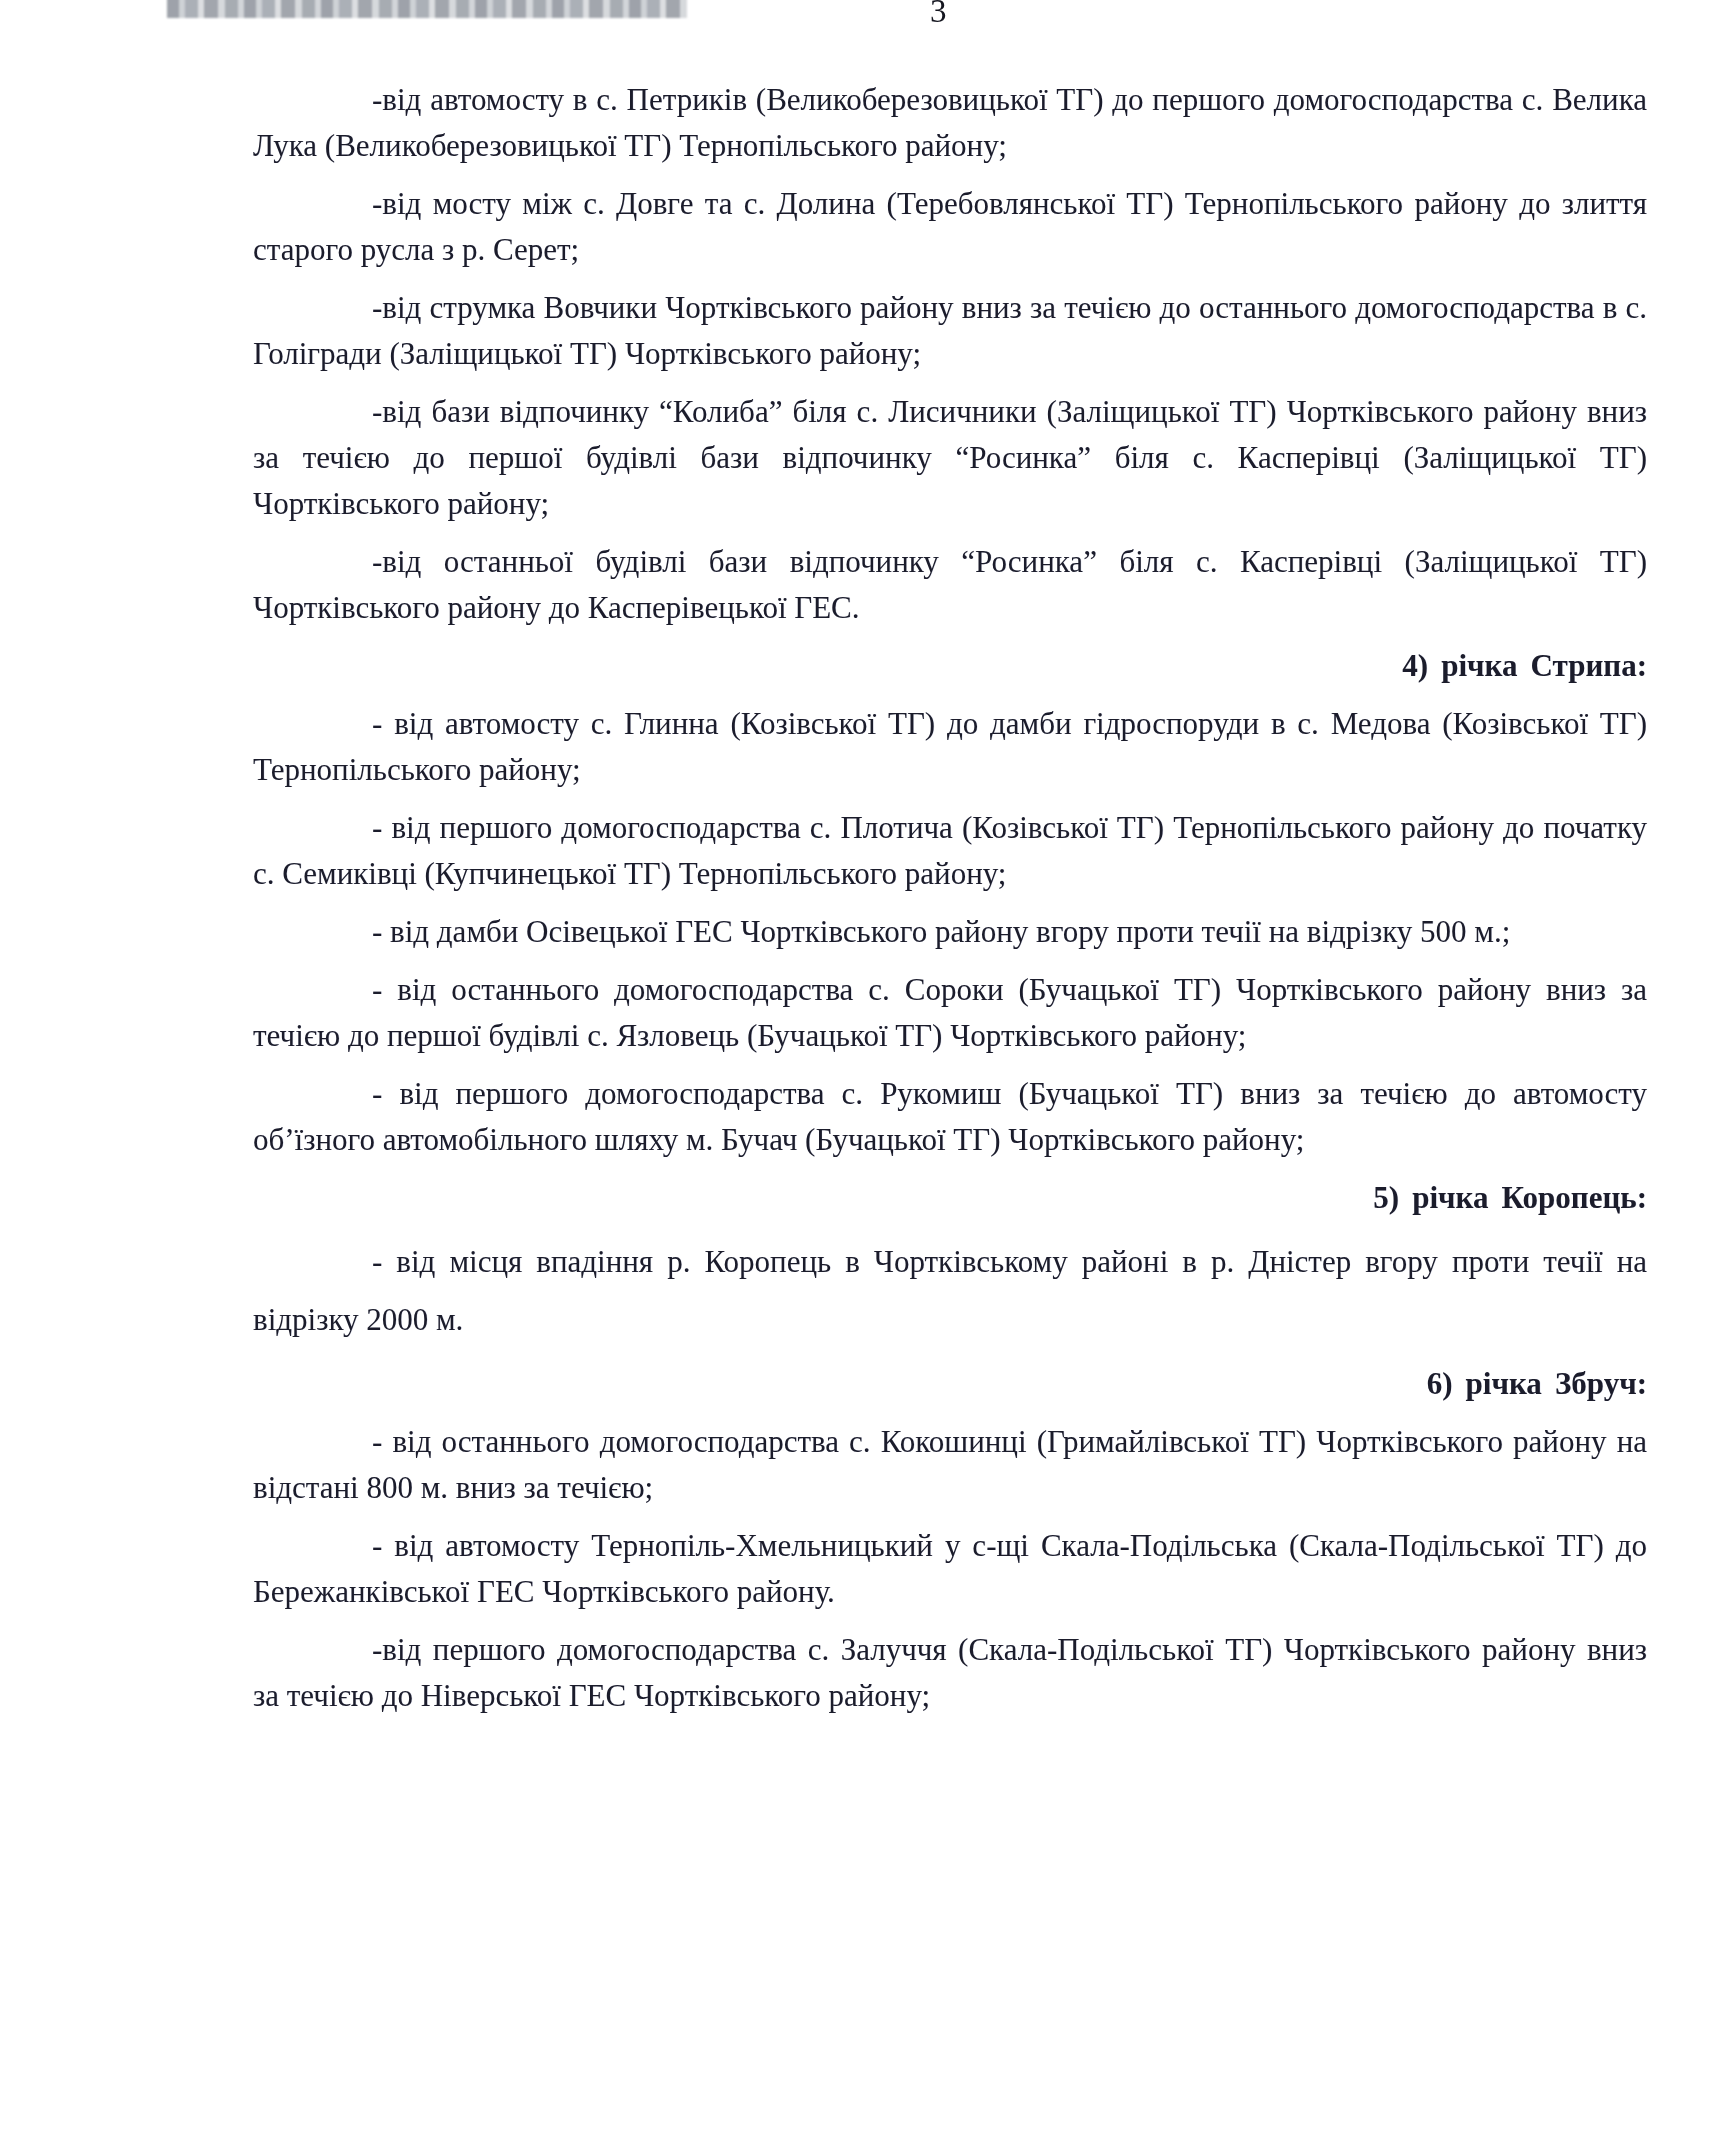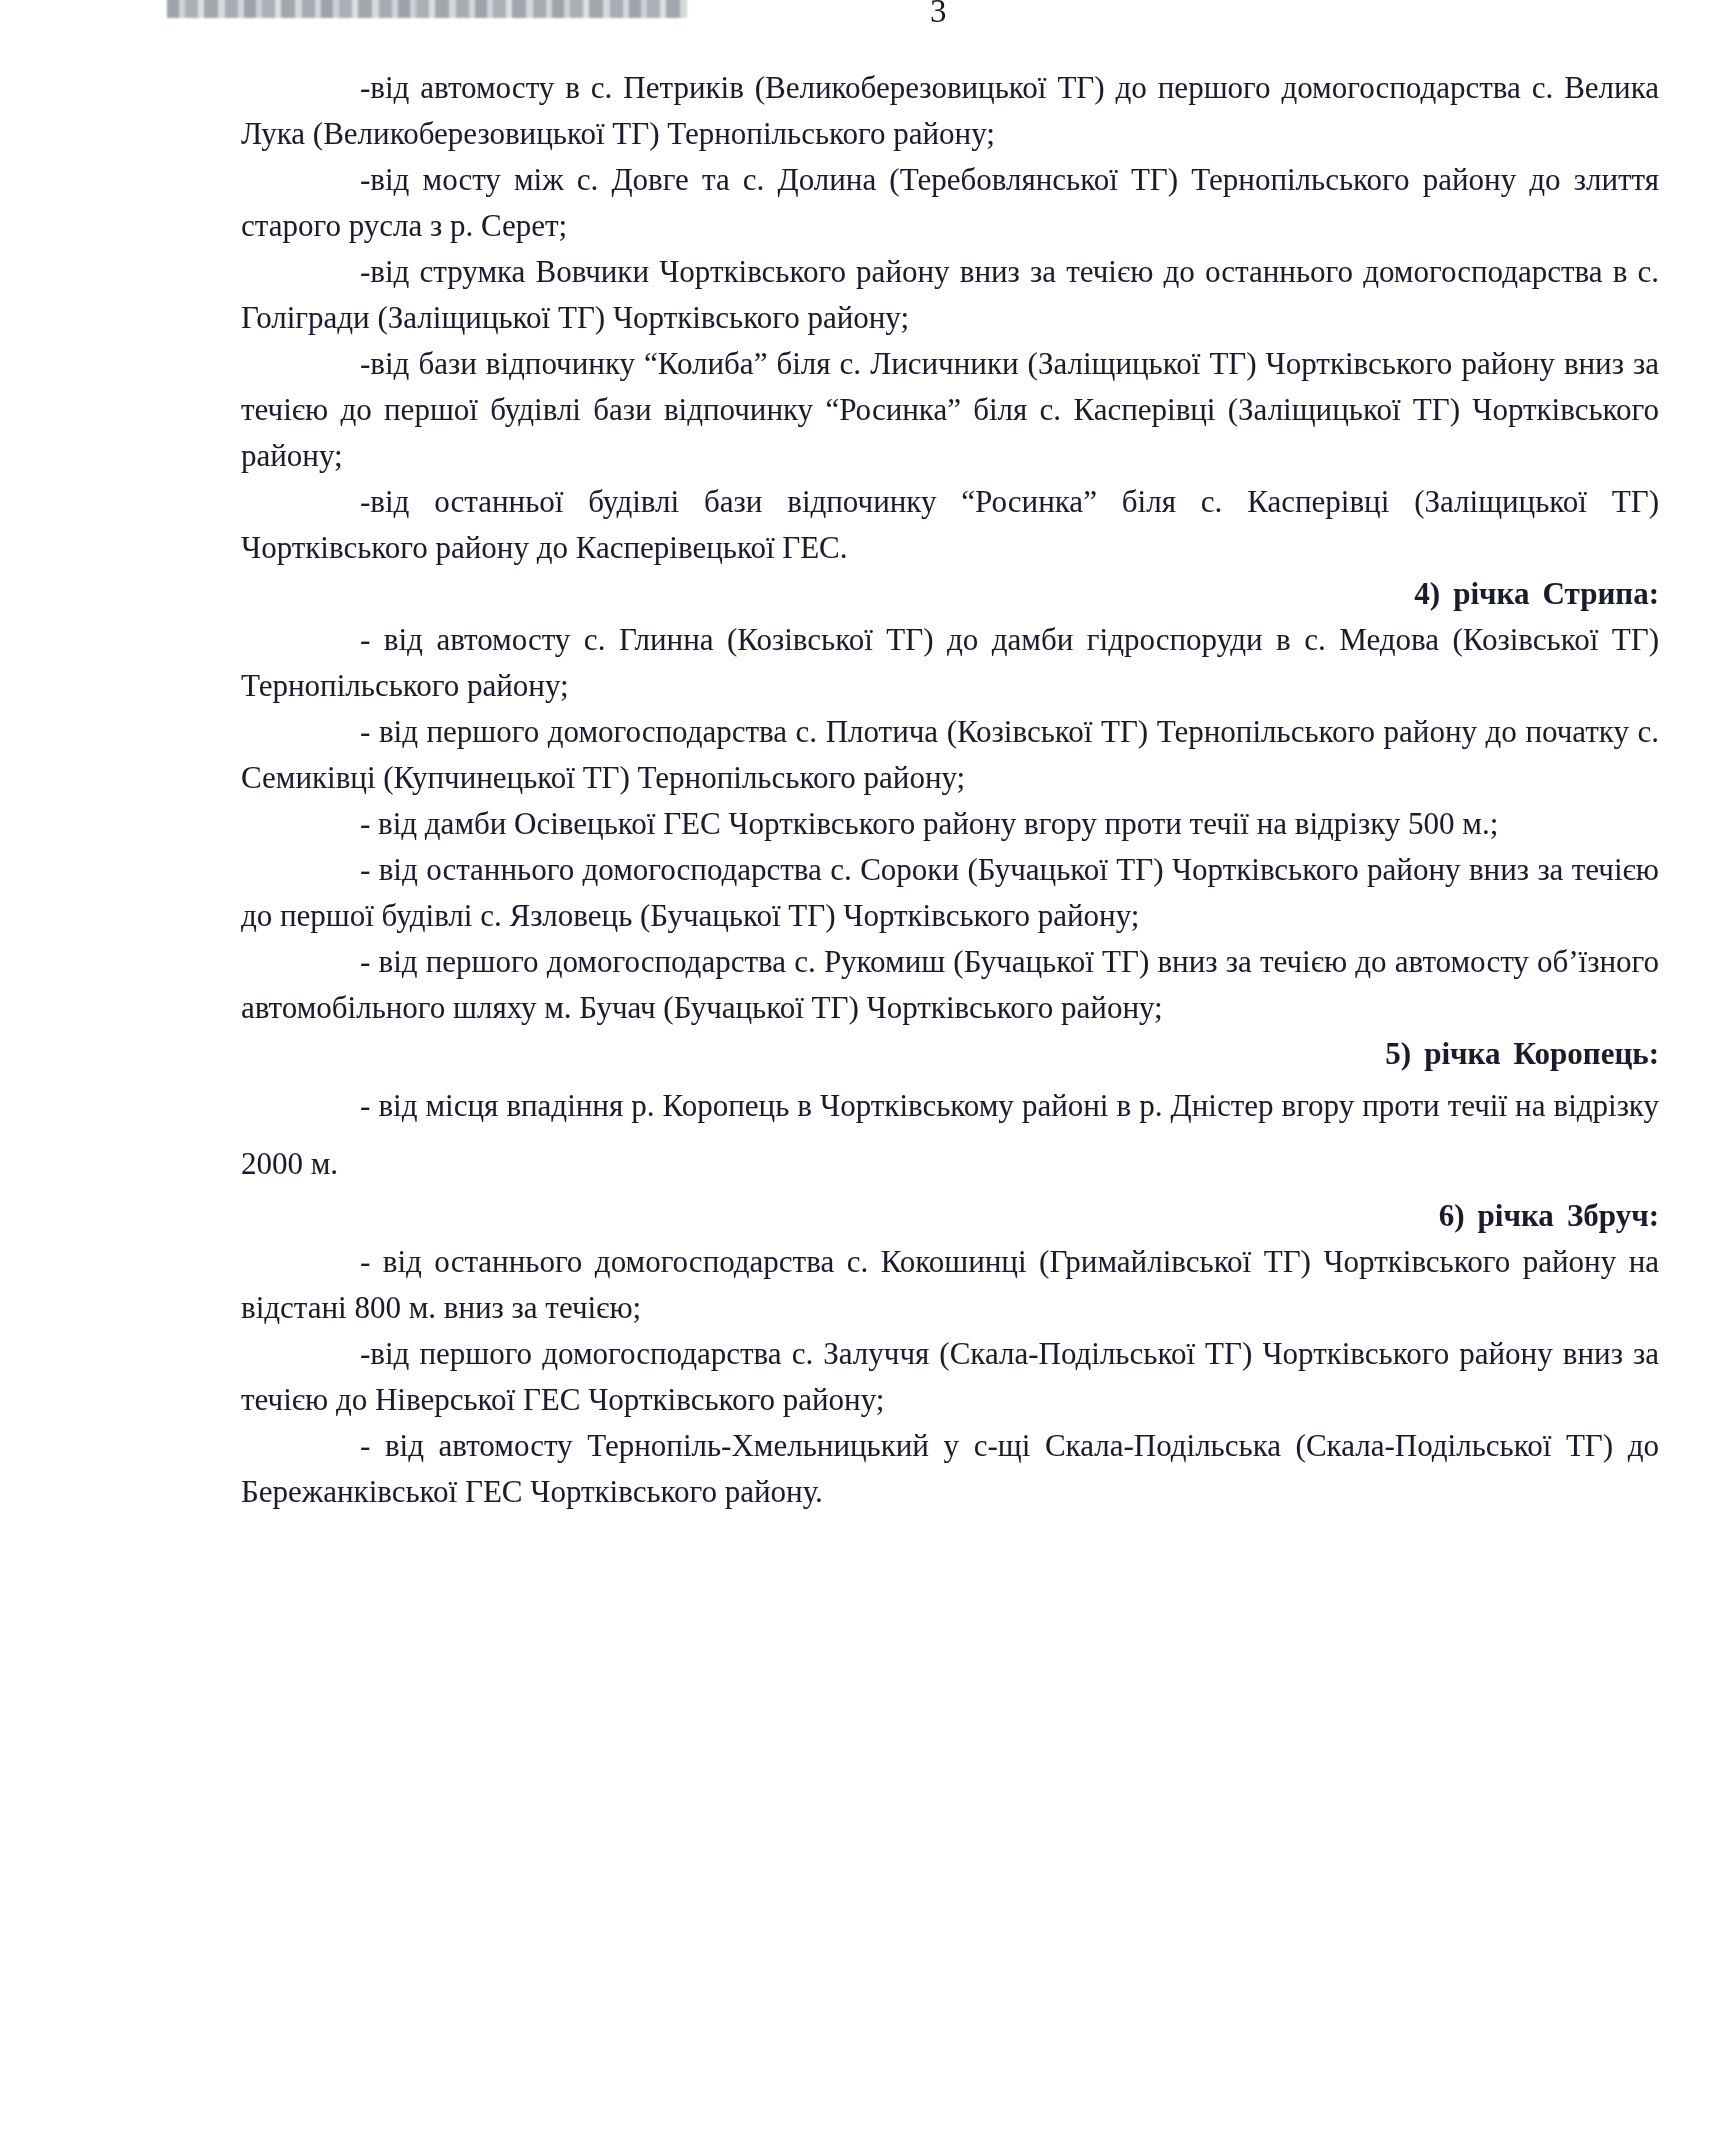--- a/index.html
+++ b/index.html
@@ -47,21 +47,21 @@
   .doc {
     position: absolute;
     left: 241px;
     top: 65px;
     width: 1418px;
     font-size: 31px;
     line-height: 46px;
     text-shadow: 0.4px 0.4px 0 rgba(50, 70, 150, 0.16);
   }
   .doc p {
-    margin: 0;
+    margin: 12px;
     text-align: justify;
     text-indent: 119px;
   }
   .doc p.h {
     font-weight: 700;
     text-align: right;
     word-spacing: 5.4px;
   }
   .h4m { margin-top: 63px; margin-bottom: 14.4px; }
   .h5m { margin-top: 18px; margin-bottom: 12.6px; }
@@ -93,18 +93,18 @@
     <p>- від першого домогосподарства с. Плотича (Козівської ТГ) Тернопільського району до початку с. Семиківці (Купчинецької ТГ) Тернопільського району;</p>
     <p>- від дамби Осівецької ГЕС Чортківського району вгору проти течії на відрізку 500 м.;</p>
     <p>- від останнього домогосподарства с. Сороки (Бучацької ТГ) Чортківського району вниз за течією до першої будівлі с. Язловець (Бучацької ТГ)  Чортківського району;</p>
     <p>- від першого домогосподарства с. Рукомиш (Бучацької ТГ) вниз за течією до автомосту об’їзного автомобільного шляху м. Бучач (Бучацької ТГ) Чортківського району;</p>
 
     <p class="h h5m">5) річка Коропець:</p>
     <p class="loose">- від місця впадіння р. Коропець в Чортківському районі в р. Дністер вгору проти течії на відрізку 2000 м.</p>
 
     <p class="h h6m">6) річка Збруч:</p>
     <p class="hang">- від останнього домогосподарства с. Кокошинці (Гримайлівської ТГ) Чортківського району на відстані 800 м. вниз за течією;</p>
+    <p>- від автомосту Тернопіль-Хмельницький у с-щі Скала-Подільська (Скала-Подільської ТГ) до Бережанківської ГЕС Чортківського району.</p>
     <p>-від першого домогосподарства с. Залуччя (Скала-Подільської ТГ) Чортківського району вниз за течією до Ніверської ГЕС Чортківського району;</p>
-    <p>- від автомосту Тернопіль-Хмельницький у с-щі Скала-Подільська (Скала-Подільської ТГ) до Бережанківської ГЕС Чортківського району.</p>
   </div>
 
 </div>
 
 
 </body></html>

